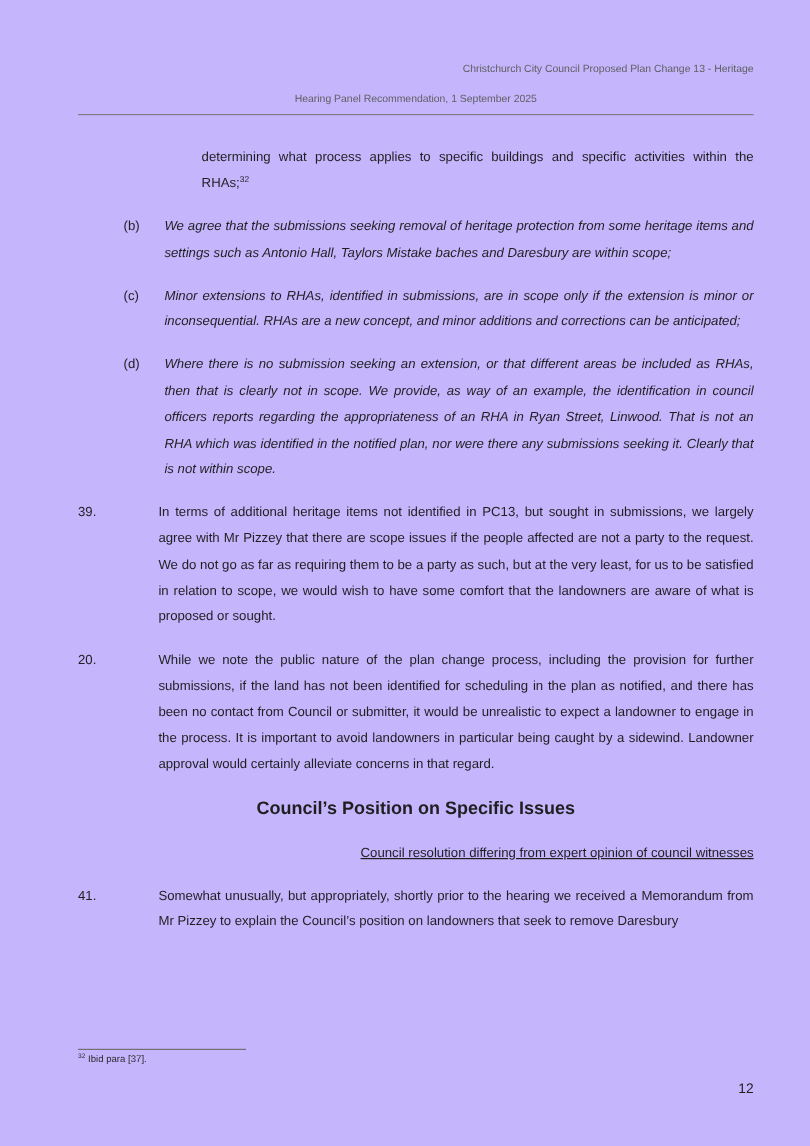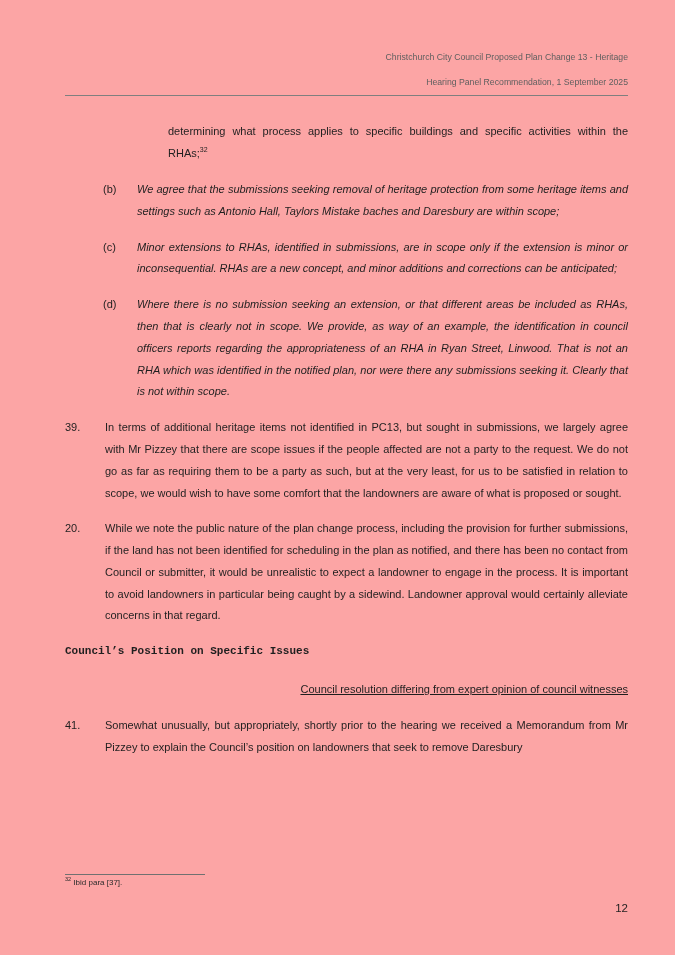--- a/index.html
+++ b/index.html
@@ -1,35 +1,35 @@
 <!DOCTYPE html>
 <html><head>
 <meta charset="utf-8">
 <style>
   html, body { margin: 0; padding: 0; background: #ffffff; }
   .page {
     position: relative;
     width: 675px;
     height: 955px;
     margin: 0 auto;
-    background: #fca5a5;
+    background: #c4b5fd;
     font-family: "Liberation Sans", sans-serif;
     color: #1f1f1f;
     overflow: hidden;
     box-sizing: border-box;
   }
   
   .page-header {
     padding: 52px 47px 0 65px;
     text-align: right;
     font-size: 8.7px;
     line-height: 11px;
     color: #5f5f5f;
   }
-  .header-line + .header-line { margin-top: 14px; }
+  .header-line + .header-line { margin-top: 14px; text-align: center; }
   .header-rule {
     margin-top: 7px;
     border: none;
     border-bottom: 1.5px solid #7f7f7f;
     height: 0;
   }
   
   .doc-body {
     padding: 21px 47px 0 65px;
     font-size: 11px;
@@ -46,30 +46,30 @@
   }
   .subitem {
     display: flex;
     margin: 0 0 14px 38px;
   }
   .subitem .si-label { flex: 0 0 34px; }
   .subitem .si-text  { flex: 1; text-align: justify; font-style: italic; }
   .para {
     display: flex;
     margin: 0 0 14px 0;
+    gap: 27px;
   }
   .para .p-num  { flex: 0 0 40px; }
   .para .p-text { flex: 1; text-align: justify; }
   .section-heading {
     margin: 0 0 16px 0;
-    font-size: 11px;
+    font-size: 15px;
     font-weight: bold;
     line-height: 21.8px;
-    text-align: left;
-    font-family: Liberation Mono, monospace;
+    text-align: center;
   }
   .sub-heading {
     margin: 0 0 14px 0;
     font-size: 11px;
     font-weight: normal;
     text-decoration: underline;
     line-height: 21.8px;
     text-align: right;
   }
   

